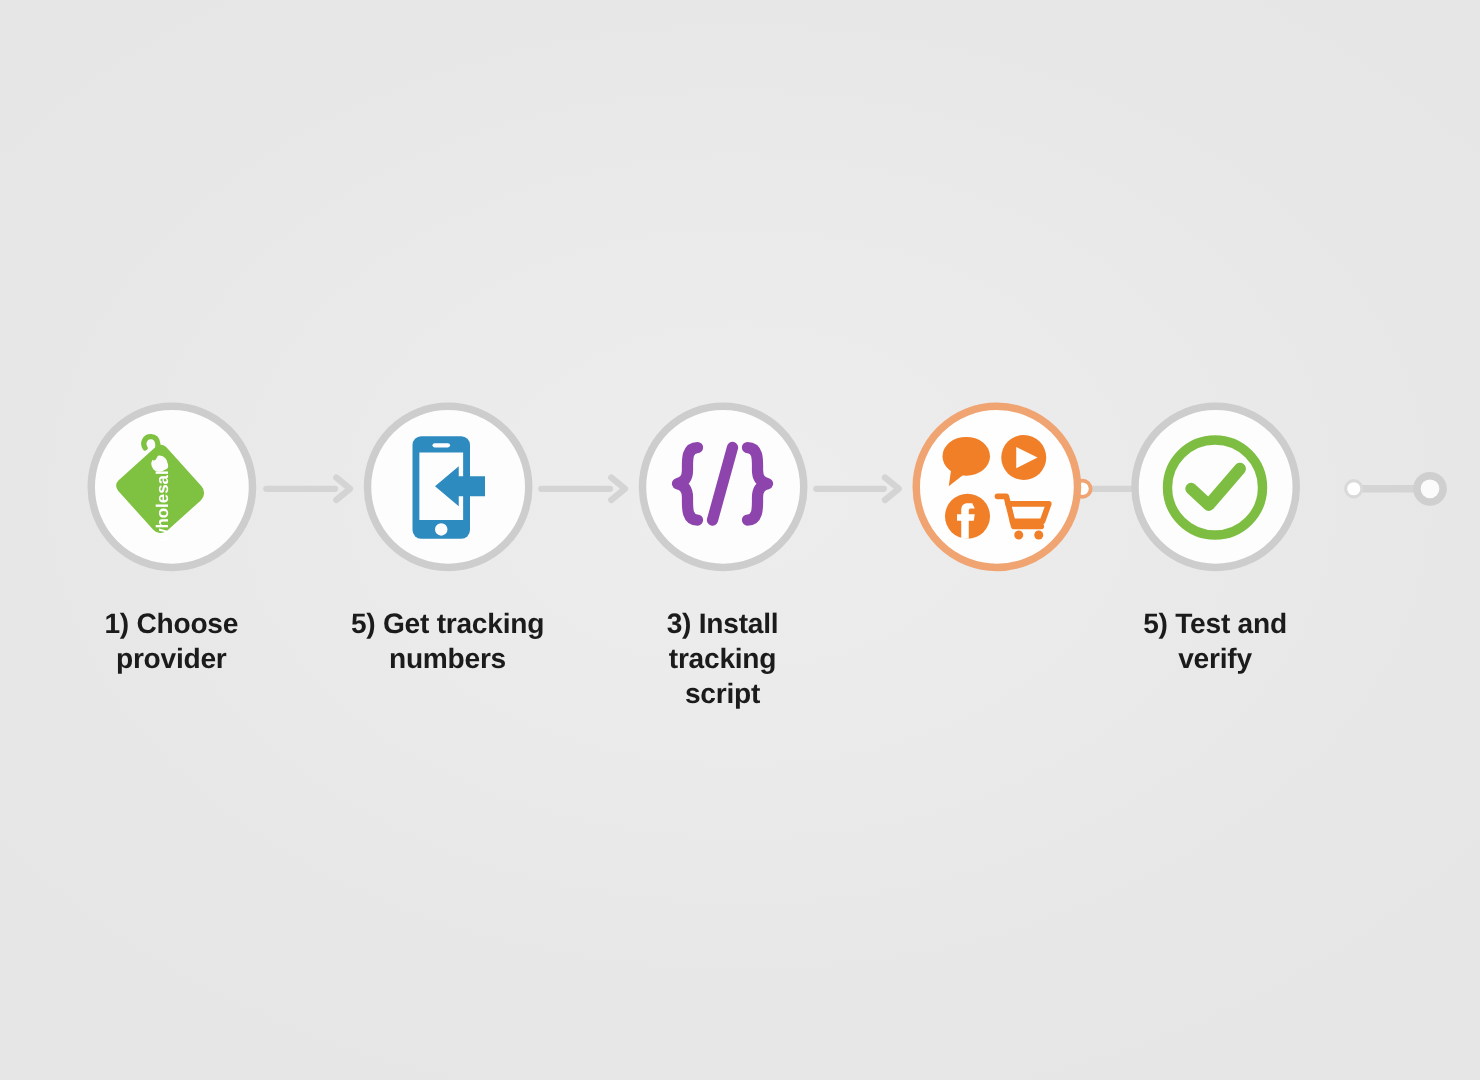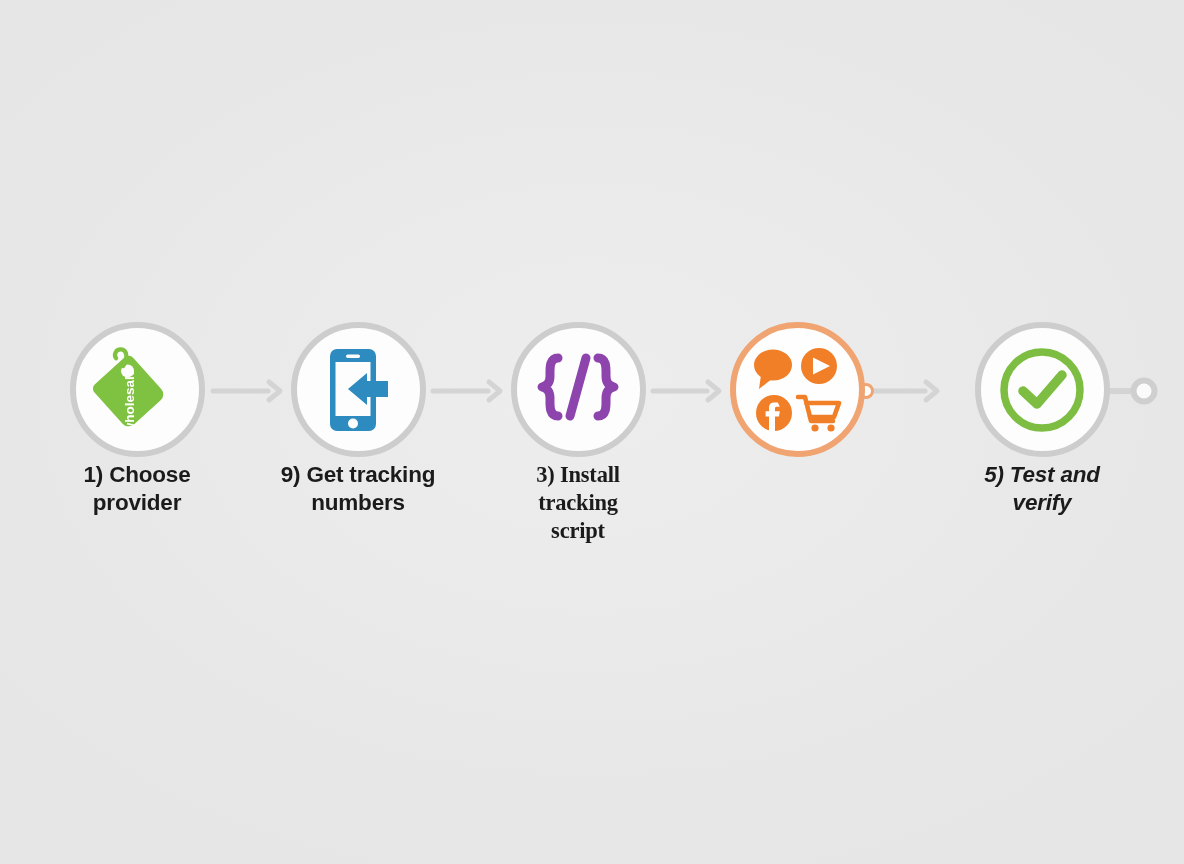--- a/index.html
+++ b/index.html
@@ -50,35 +50,35 @@
     align-items: center;
     justify-content: center;
   }
   .step.active .circle {
     border-color: #f0a472;
     background: #fefefe;
   }
   .icon-svg { display: block; }
 
   .label {
-    margin-top: 4px;
+    margin-top: 28px;
     font-size: 22.5px;
     font-weight: bold;
     line-height: 1.25;
     color: #1b1b1b;
     letter-spacing: -0.2px;
     white-space: pre-line;
   }
 
   
   #step-1 { left: 37px;  top: 322px; }
   #step-2 { left: 258px; top: 322px; }
-  #step-3 { left: 478px; top: 322px; font-family: Liberation Serif, serif; }
+  #step-3 { left: 478px; top: 322px; }
   #step-4 { left: 697px; top: 322px; }
-  #step-5 { left: 942px; top: 322px; font-style: italic; }
+  #step-5 { left: 872px; top: 322px; }
 </style>
 </head>
 <body>
 
 <div id="stage">
 
   <svg class="connectors" viewBox="0 0 1184 864" width="1184" height="864" xmlns="http://www.w3.org/2000/svg">
     <defs>
       <g id="arrowhead">
         <path d="M0,-9 L11,0 L0,9" fill="none" stroke="#d4d4d4" stroke-width="5" stroke-linecap="round" stroke-linejoin="round"></path>
@@ -134,21 +134,21 @@
       <svg class="icon-svg" width="96" height="96" viewBox="0 0 96 96" xmlns="http://www.w3.org/2000/svg">
 
         <rect x="20" y="7" width="46" height="82" rx="7" ry="7" fill="#2e8bc0"></rect>
         <rect x="25.5" y="20" width="35" height="54" fill="#fdfdfd"></rect>
         <rect x="36" y="12.5" width="14" height="3.4" rx="1.7" fill="#fdfdfd"></rect>
         <circle cx="43" cy="81.5" r="5" fill="#fdfdfd"></circle>
 
         <path d="M78 47 L78 39 L57 39 L57 31 L38 47 L57 63 L57 55 L78 55 Z" fill="#2e8bc0"></path>
       </svg>
     </div>
-    <div class="label">9) Get tracking
+    <div class="label">5) Get tracking
 numbers</div>
   </div>
 
   <div class="step" id="step-3">
     <div class="circle">
       <svg class="icon-svg" width="100" height="96" viewBox="0 0 100 96" xmlns="http://www.w3.org/2000/svg">
 
         <path d="M30 16 C21 16 22 27 22 34 C22 42 18 44 14 45 C18 46 22 48 22 56
                  C22 63 21 74 30 74" fill="none" stroke="#8e44ad" stroke-width="9" stroke-linecap="round" stroke-linejoin="round"></path>
 

